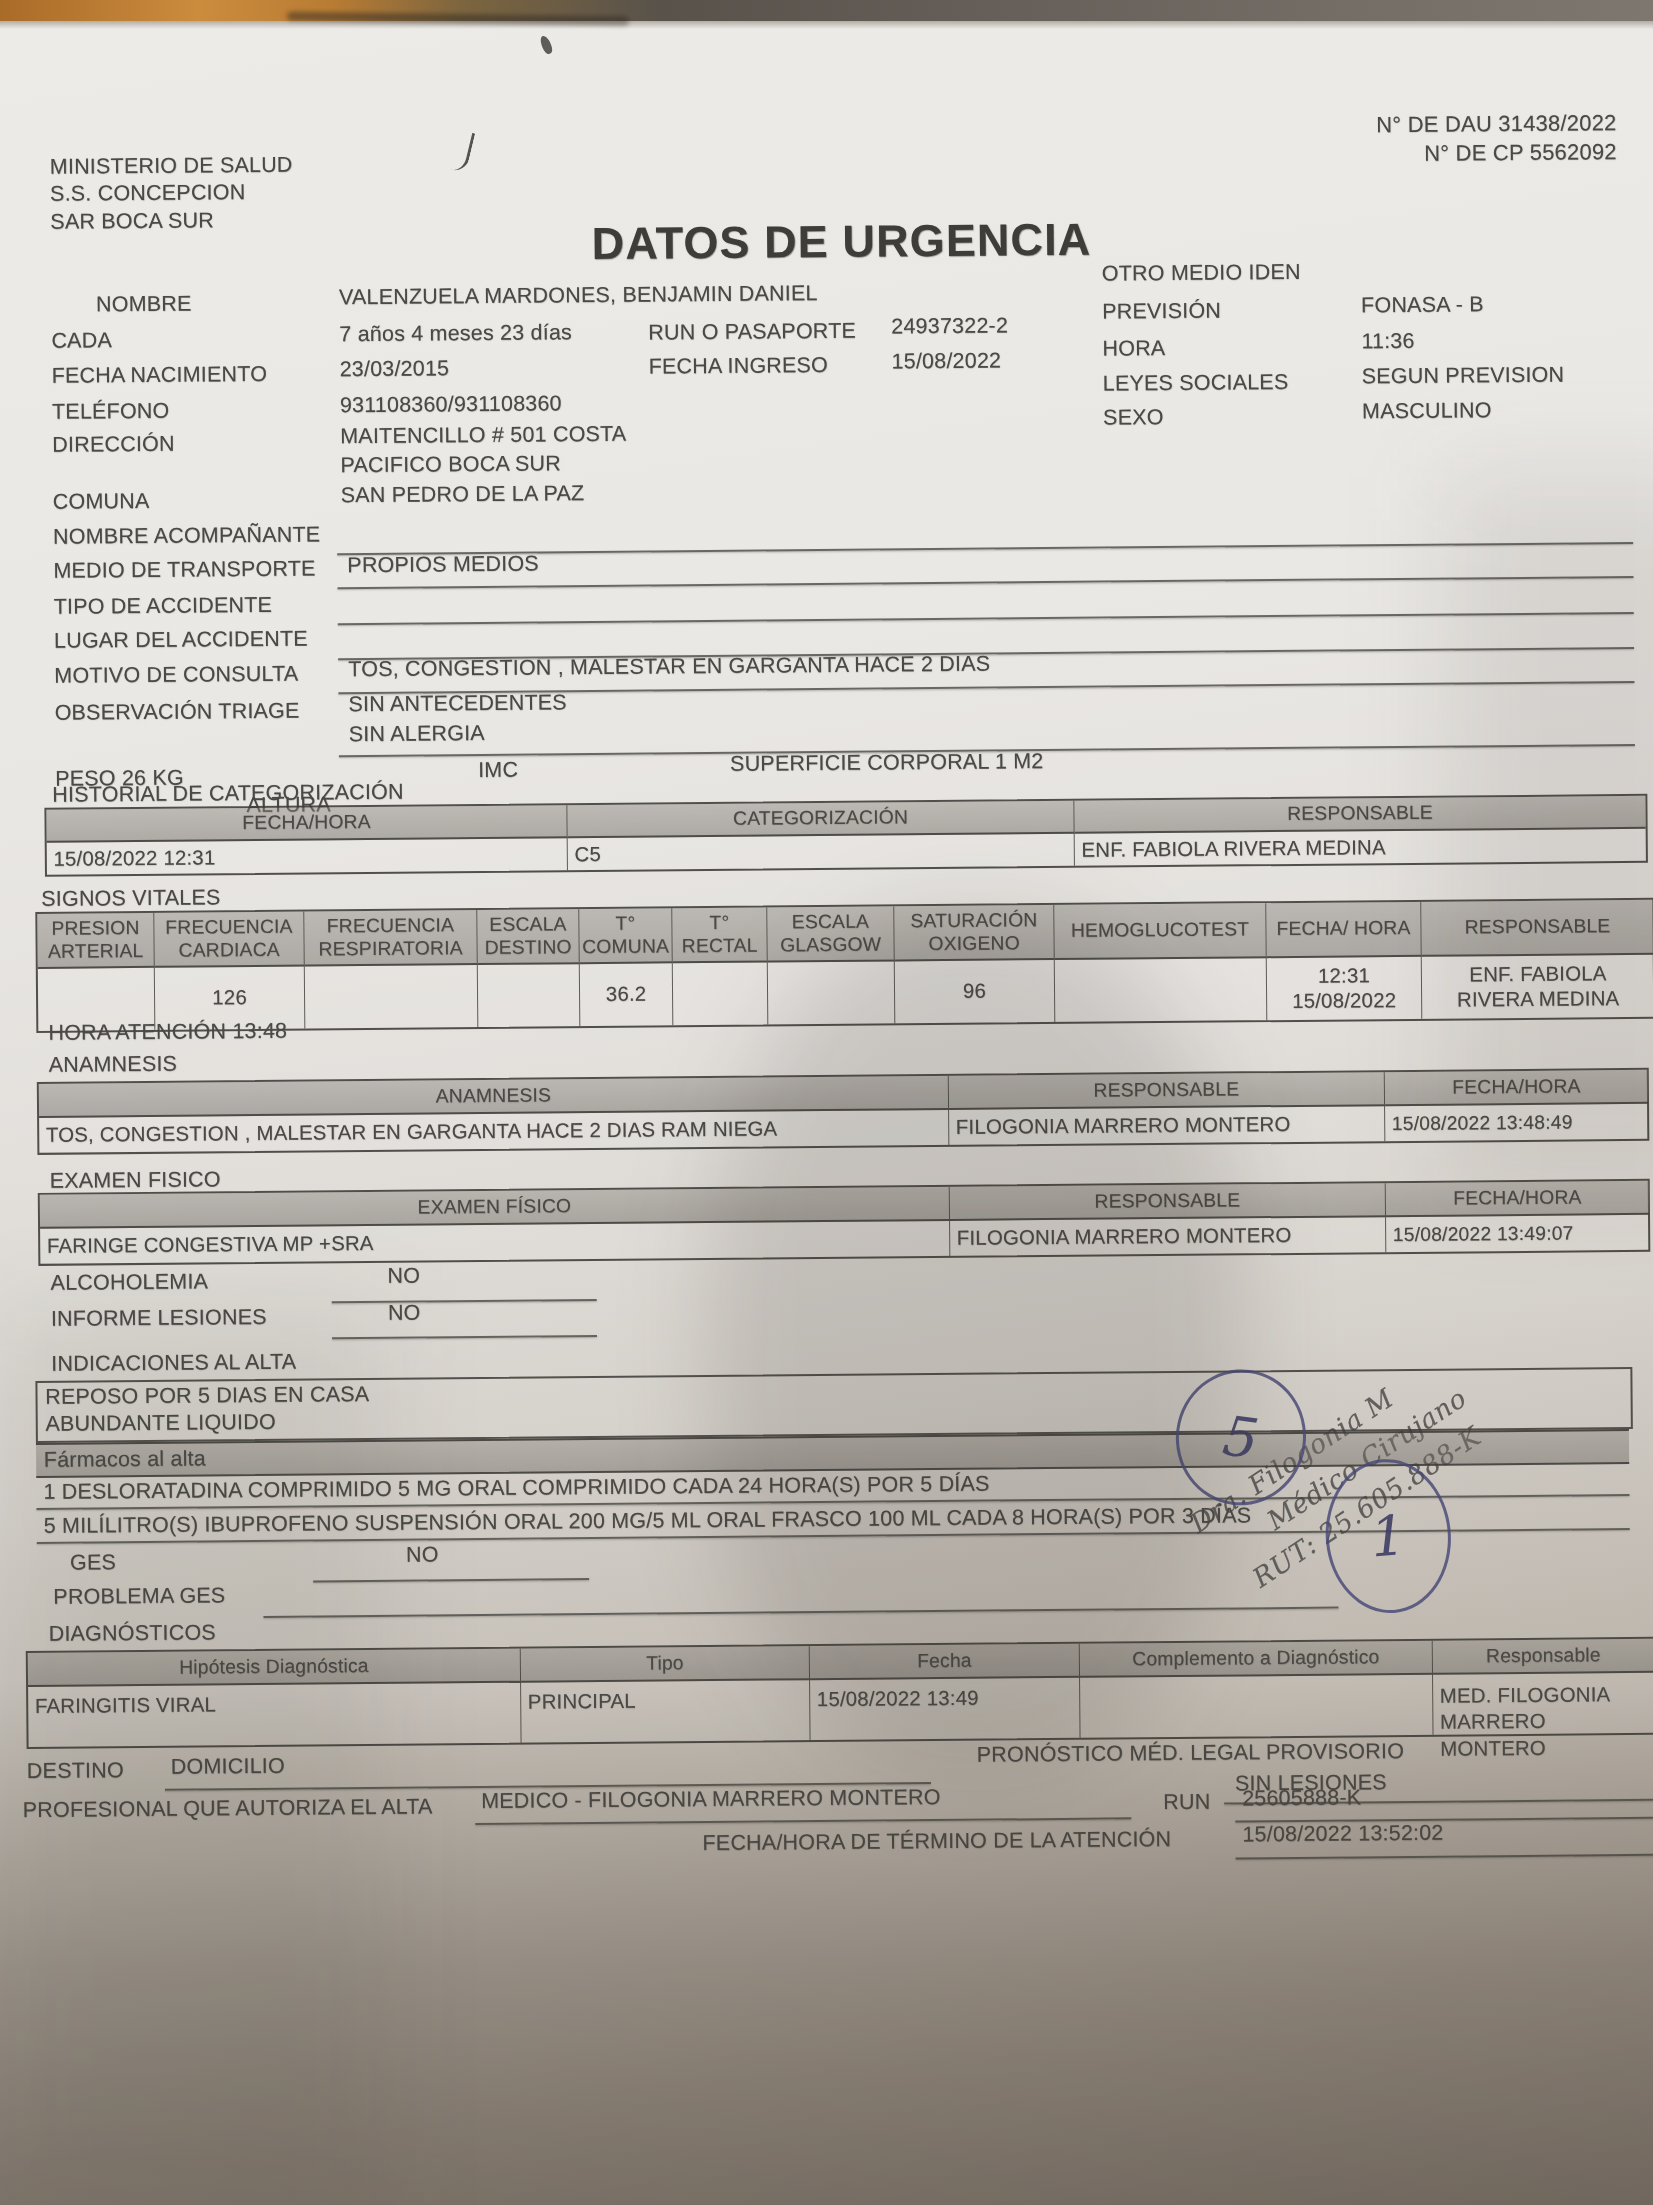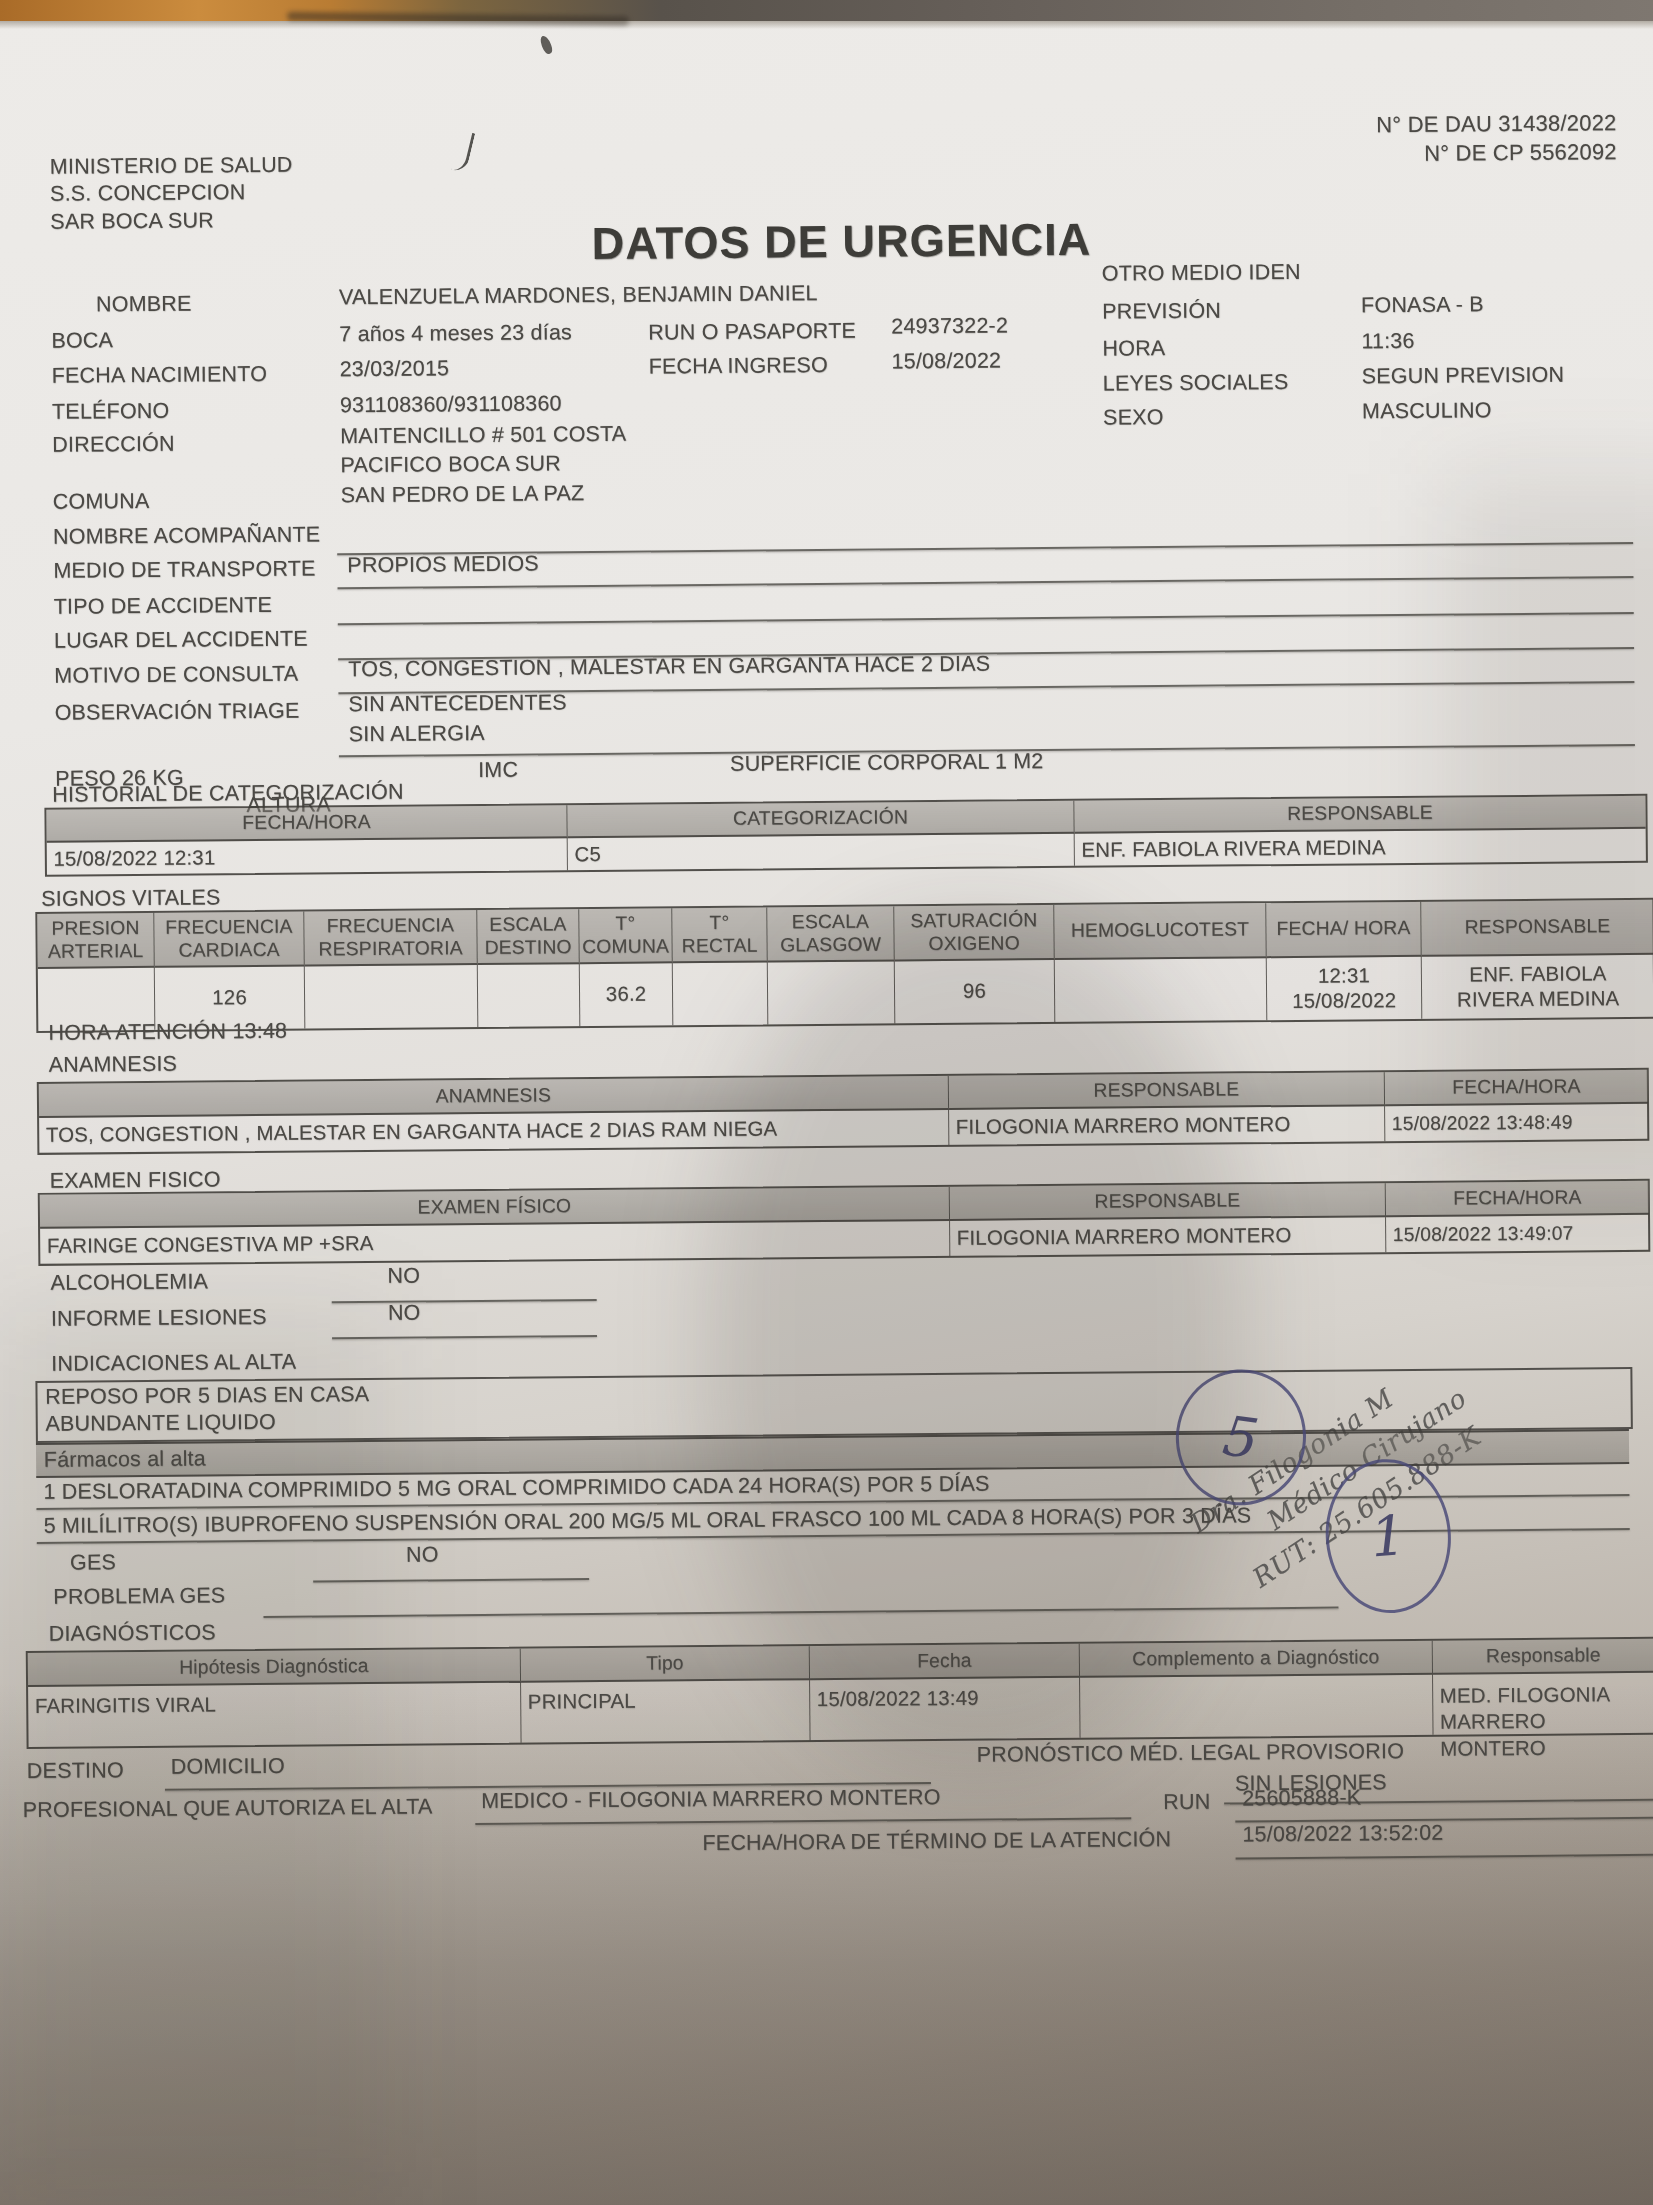--- a/index.html
+++ b/index.html
@@ -64,21 +64,21 @@
     <div class="t" style="left:58px;top:203px;">SAR  BOCA SUR</div>
 
     <div class="inkdot" style="left:551px;top:33px;"></div>
     <div class="inkmark" style="left:464px;top:128px;"></div>
 
     <div class="t title" style="left:579px;top:216px;width:540px;text-align:center;">DATOS DE URGENCIA</div>
 
     <div class="t" style="left:58px;top:286px;margin-left:45px;">NOMBRE</div>
     <div class="t" style="left:346px;top:281px;">VALENZUELA MARDONES, BENJAMIN DANIEL</div>
 
-    <div class="t" style="left:58px;top:322px;">BOCA</div>
+    <div class="t" style="left:58px;top:322px;">CADA</div>
     <div class="t" style="left:346px;top:318px;">7 años 4 meses 23 días</div>
     <div class="t" style="left:655px;top:319px;">RUN O PASAPORTE</div>
     <div class="t" style="left:898px;top:315px;">24937322-2</div>
 
     <div class="t" style="left:58px;top:357px;">FECHA NACIMIENTO</div>
     <div class="t" style="left:346px;top:353px;">23/03/2015</div>
     <div class="t" style="left:655px;top:353px;">FECHA INGRESO</div>
     <div class="t" style="left:898px;top:350px;">15/08/2022</div>
 
     <div class="t" style="left:58px;top:393px;">TELÉFONO</div>

